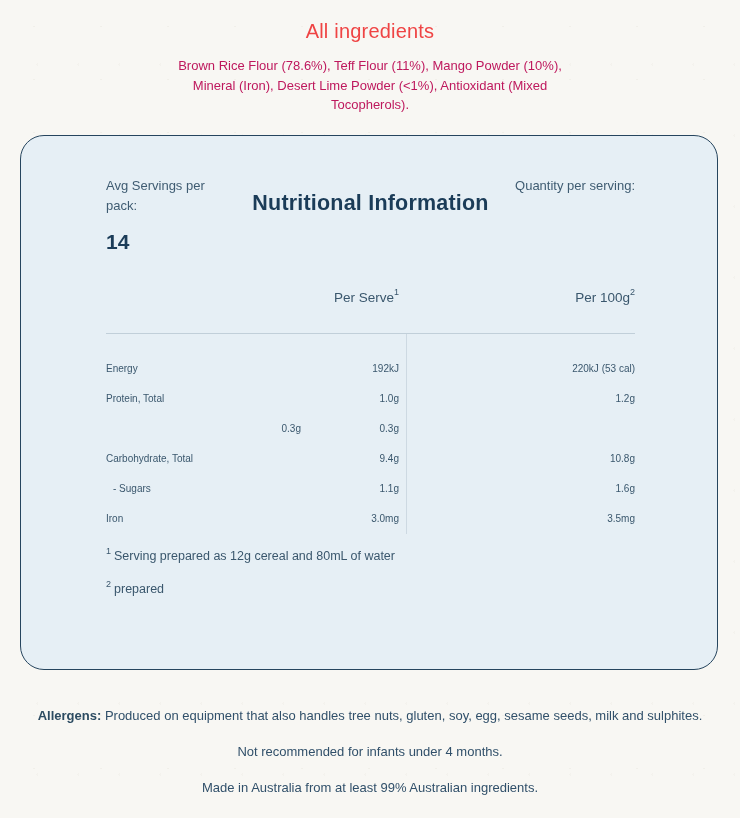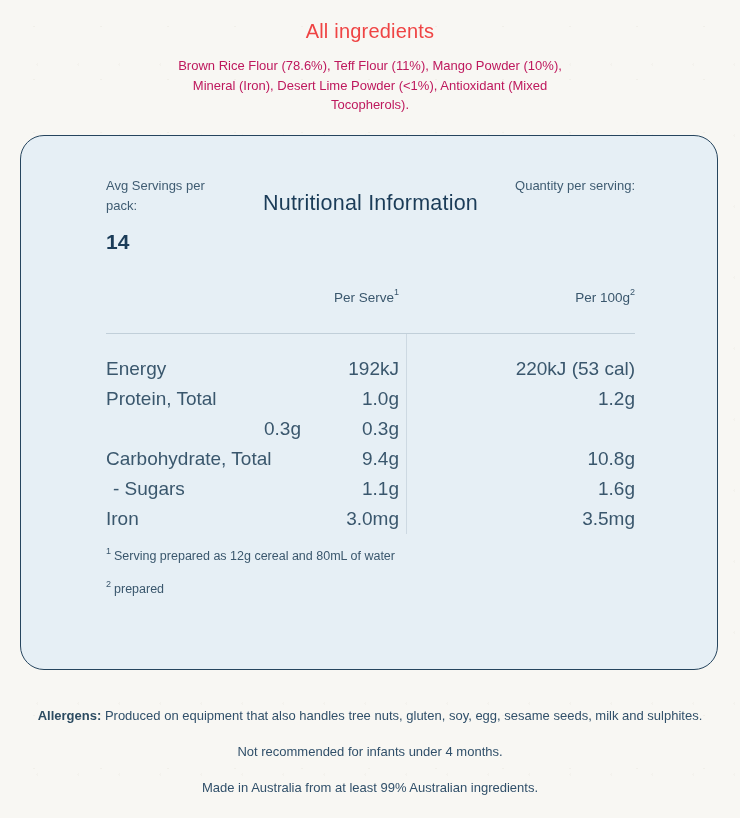--- a/index.html
+++ b/index.html
@@ -44,40 +44,40 @@
   .ph-side.right { text-align: right; }
   .ph-big {
     font-size: 21px;
     font-weight: 700;
     color: #1b3c58;
     margin-top: 13px;
     line-height: 26px;
   }
   .panel-title {
     font-size: 21.5px;
-    font-weight: 400;
+    font-weight: 700;
     color: #1b3c58;
     margin-top: 15px;
     text-align: center;
     flex: 1;
     letter-spacing: 0.2px;
   }
   .tgrid { display: grid; grid-template-columns: 195px 98px 1fr; }
   .col-headers { margin-top: 30px; font-size: 13.5px; line-height: 17px; }
   .cell-r { text-align: right; }
   sup { font-size: 9px; position: relative; top: -1px; }
   .hrule { margin-top: 28px; border-top: 1px solid #c1cfd9; }
   .table-body { position: relative; padding-top: 20px; }
   .v-divider {
     position: absolute;
     left: 300px; top: 0; bottom: 0;
     width: 1px;
     background: #cdd9e2;
   }
-  .trow { height: 30px; line-height: 30px; font-size: 19px; }
+  .trow { height: 30px; line-height: 30px; font-size: 10px; }
   .trow .lbl { color: #3a576d; }
   .trow .lbl.indent { padding-left: 7px; }
   .footnotes { margin-top: 9px; font-size: 12.5px; line-height: 19px; }
   .footnote { margin-bottom: 10px; }
   .footnote sup { margin-right: 3px; }
   .footer { margin-top: 37px; text-align: center; font-size: 13px; line-height: 17px; color: #31506a; }
   .footer p { margin-bottom: 19px; }
   .footer .bold { font-weight: 700; color: #2c4b61; }
 </style>
 </head>

